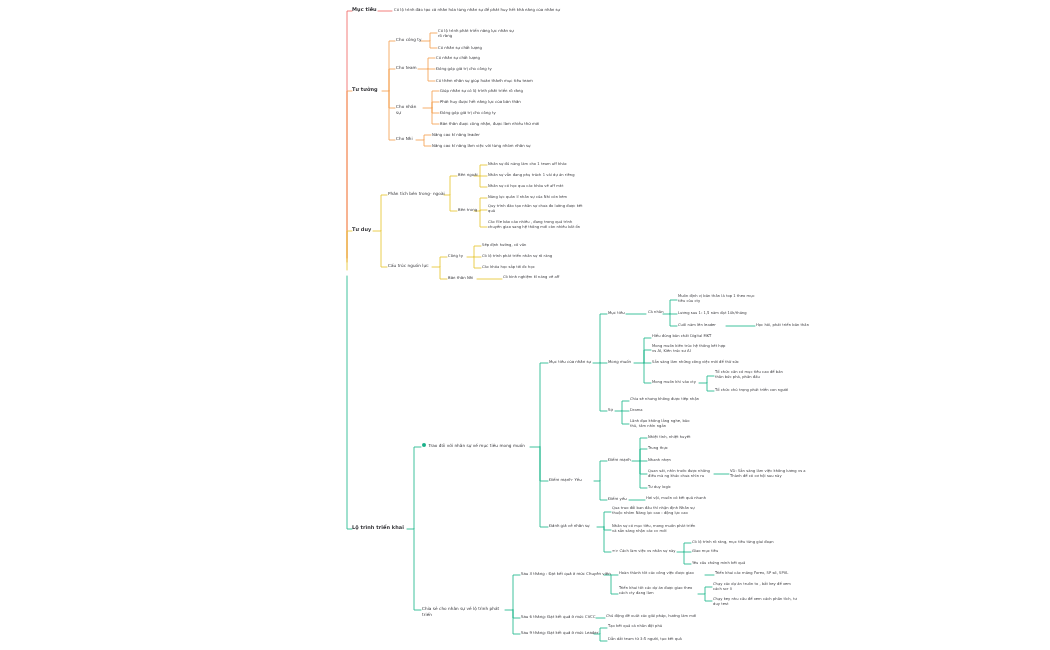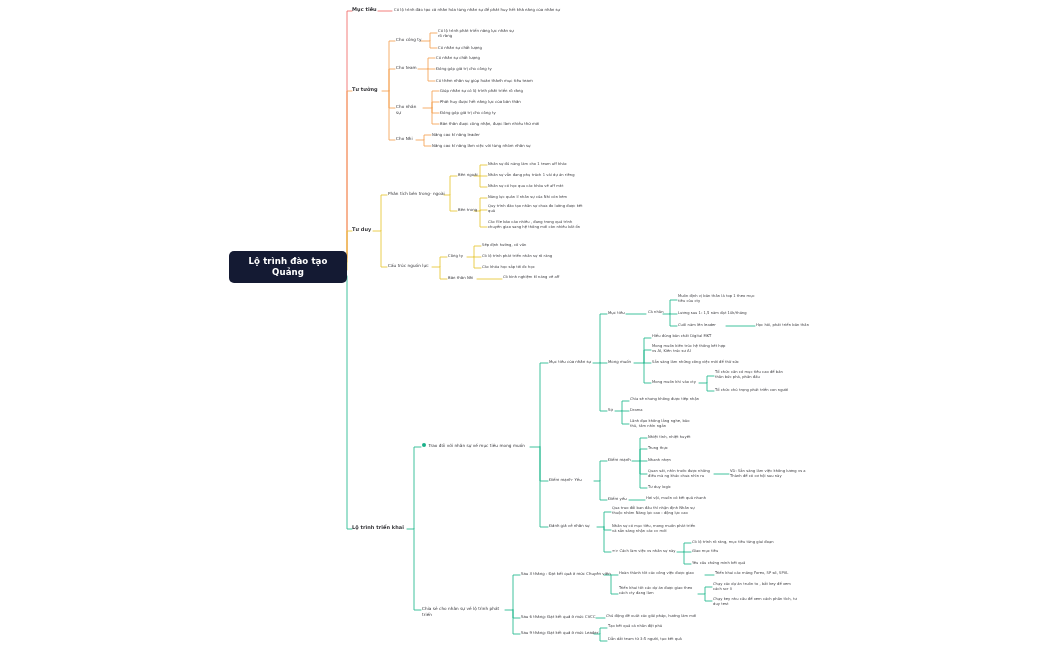--- a/index.html
+++ b/index.html
@@ -157,23 +157,20 @@
       <path d="M698,594 L705,594 L705,587 L712,587" stroke="#2bbb92"></path>
       <path d="M705,594 L705,601 L712,601" stroke="#2bbb92"></path>
 
       <path d="M596,618 L605,618" stroke="#2bbb92"></path>
 
       <path d="M594,634 L600,634 L600,628 L607,628" stroke="#2bbb92"></path>
       <path d="M600,634 L600,641 L607,641" stroke="#2bbb92"></path>
     </g>
   </svg>
 
-  <div class="node root">
-    <span class="label">Lộ trình đào tạo Quảng</span>
-  </div>
 
   <div class="node l1" style="left:352px;top:6px;width:30px;">
     <span class="label">Mục tiêu</span>
   </div>
   <div class="node l3" style="left:394px;top:7px;width:215px;">
     <span class="label">Có lộ trình đào tạo cá nhân hóa từng nhân sự để phát huy hết khả năng của nhân sự</span>
   </div>
 
   <div class="node l1" style="left:352px;top:86px;width:34px;">
     <span class="label">Tư tưởng</span>

